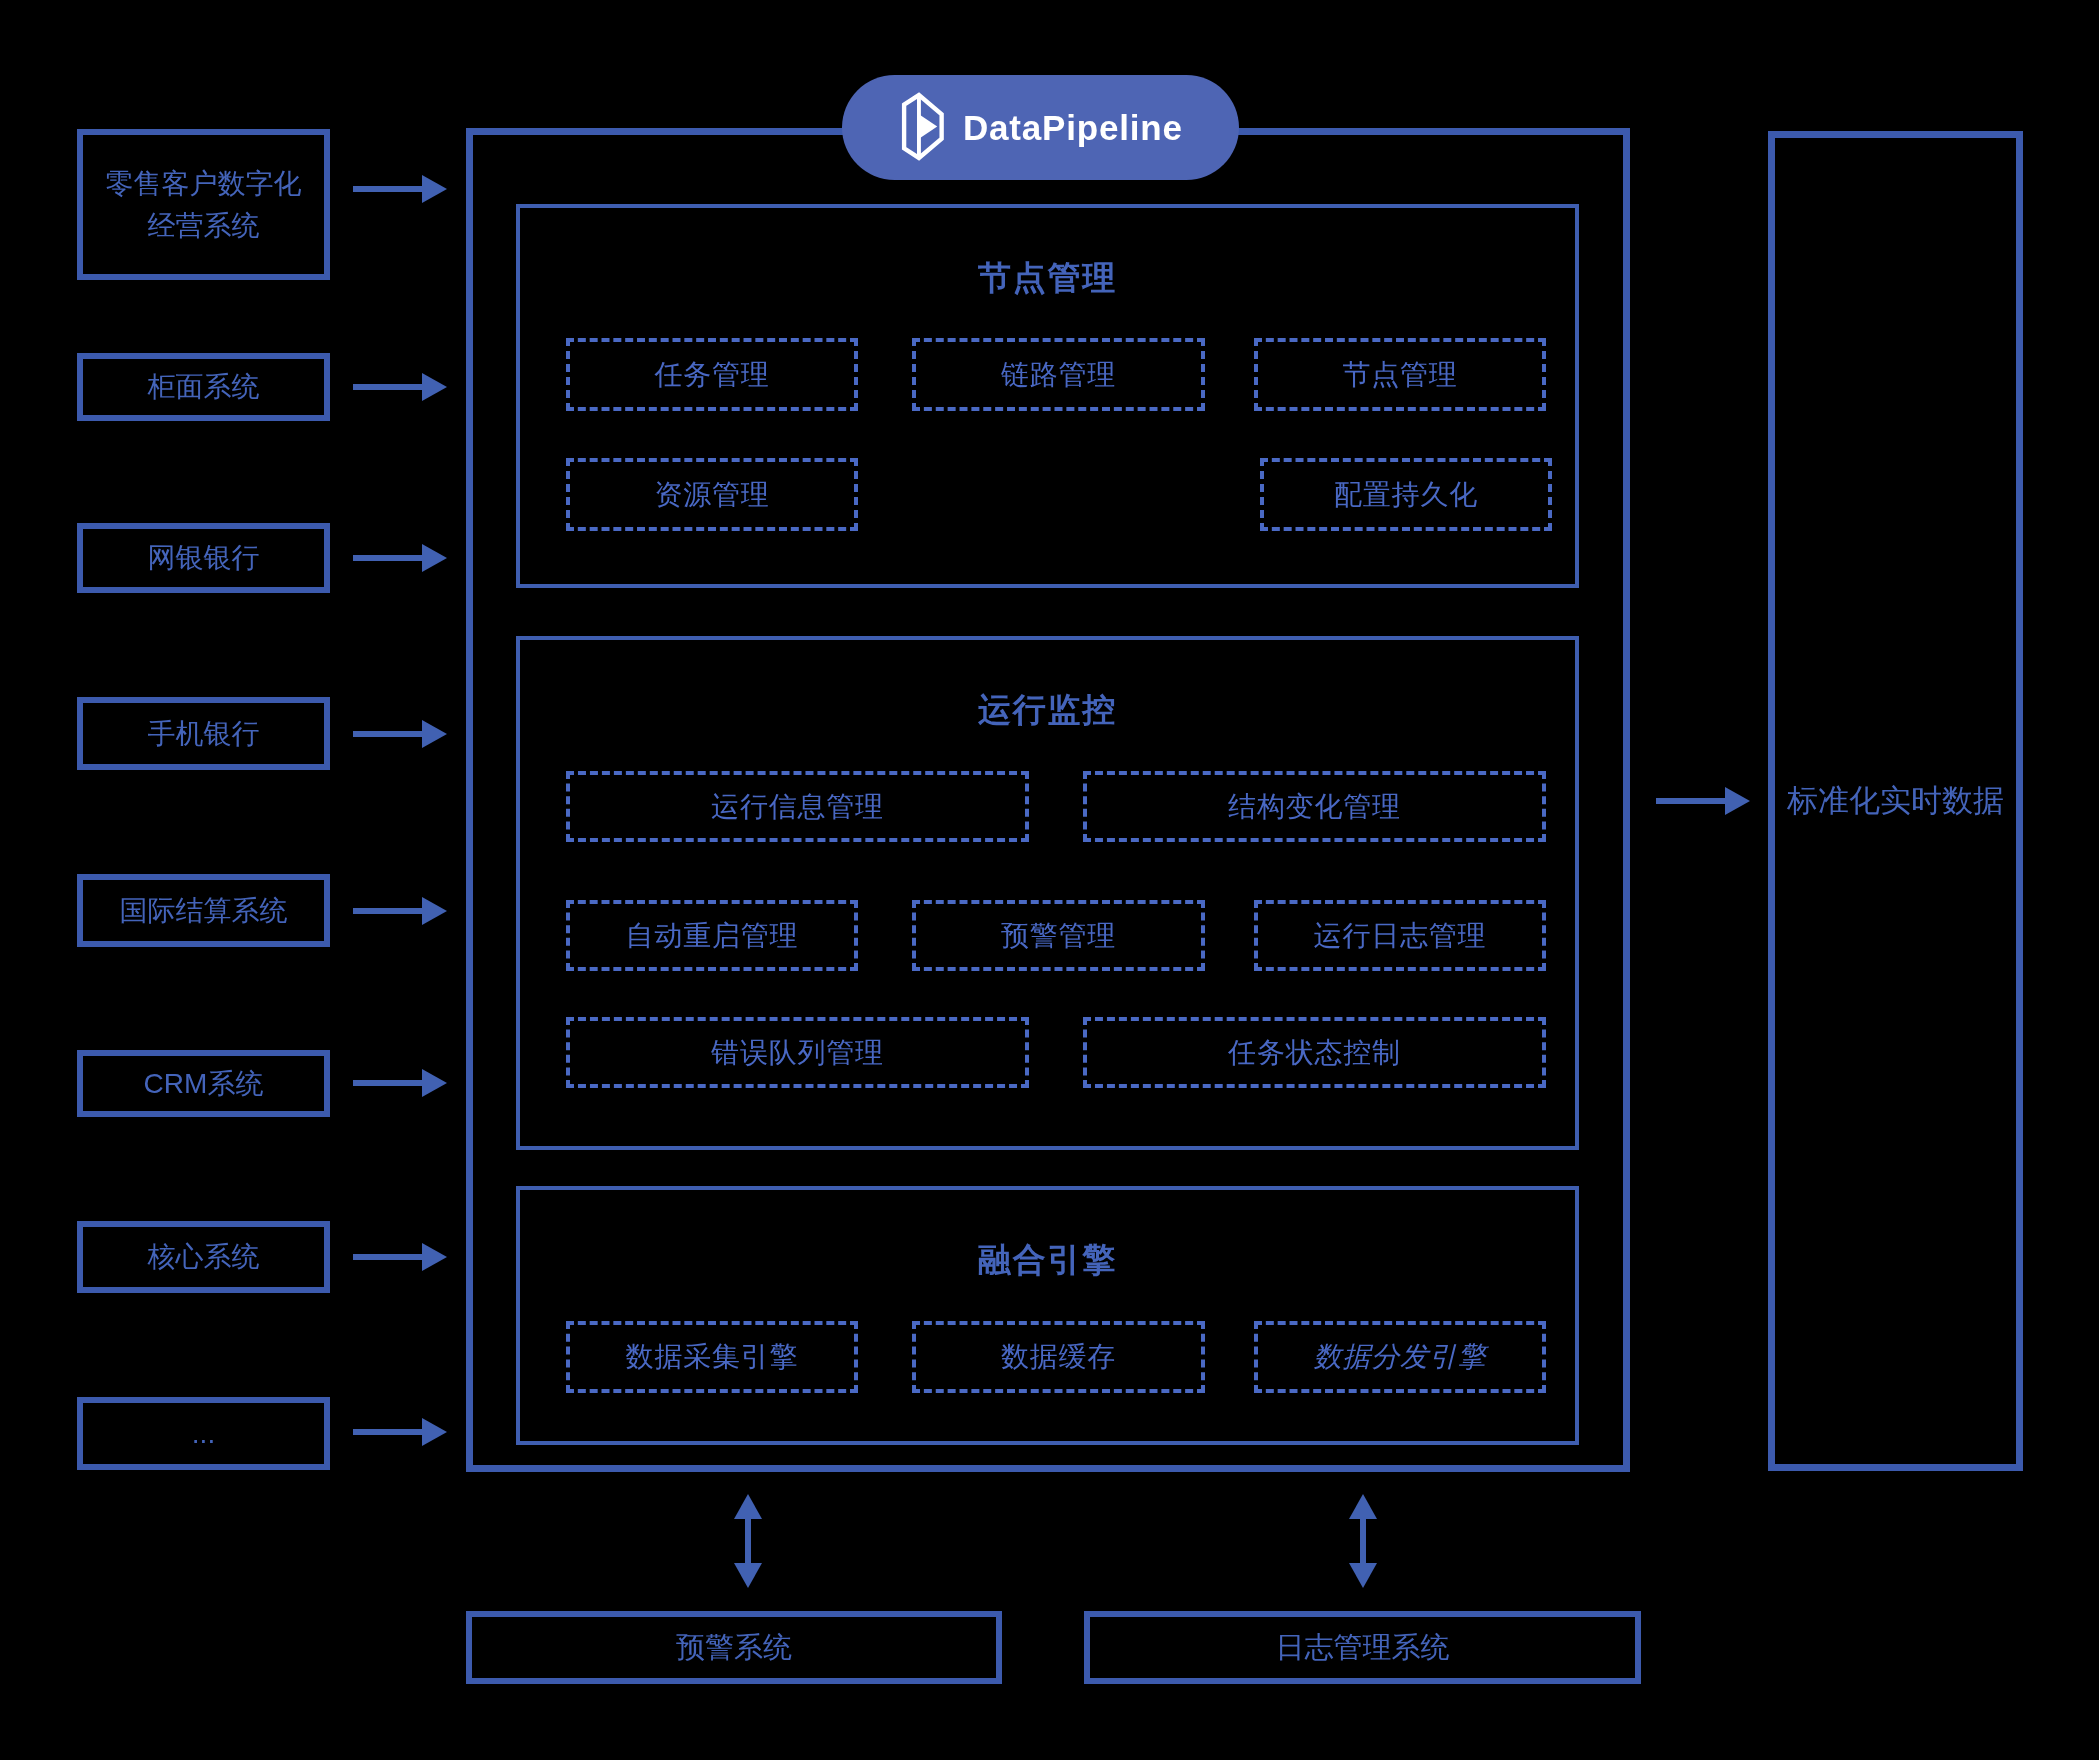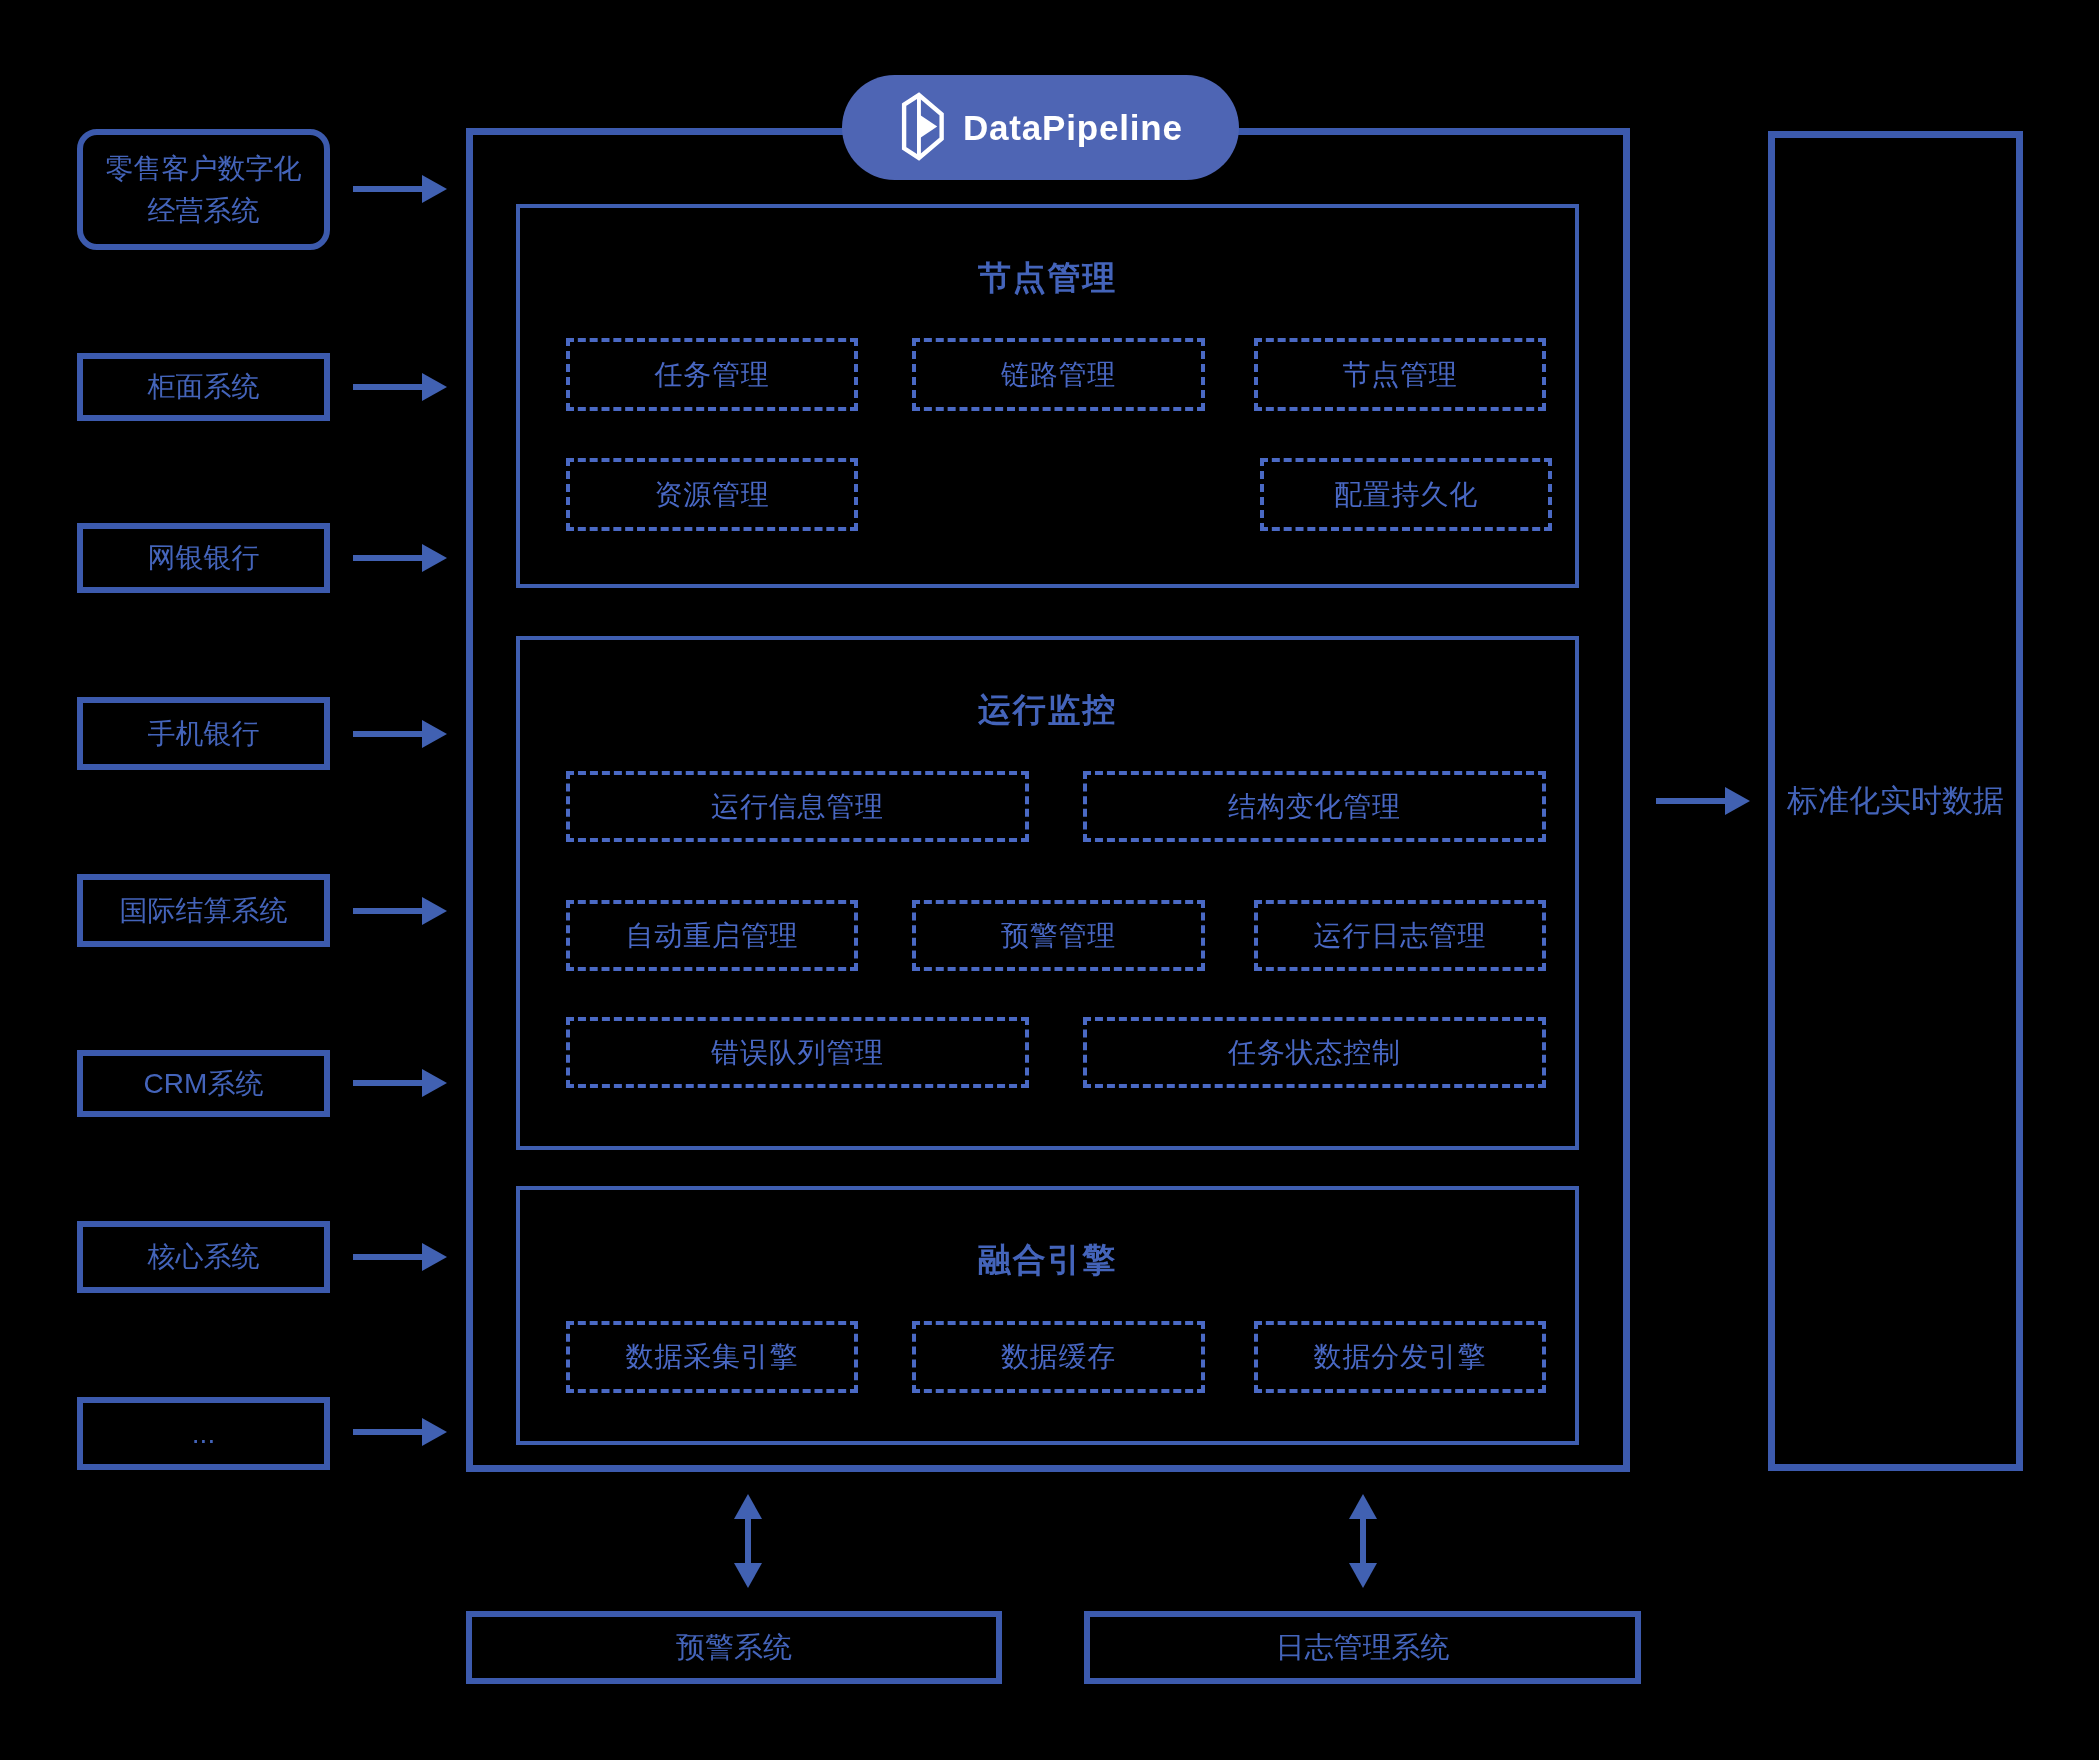--- a/index.html
+++ b/index.html
@@ -65,21 +65,21 @@
   .varrow .head-up{width:0;height:0;border-bottom:25px solid var(--c-arrow);
     border-left:14px solid transparent;border-right:14px solid transparent;}
   .varrow .head-down{width:0;height:0;border-top:25px solid var(--c-arrow);
     border-left:14px solid transparent;border-right:14px solid transparent;}
 </style>
 </head>
 <body>
 
 <div class="canvas">
 
-  <div class="sbox" style="top:129px;height:121px;border-radius:20px;">
+  <div class="sbox" style="top:129px;height:151px;">
     <div>
       <div>零售客户数字化</div>
       <div>经营系统</div>
     </div>
   </div>
   <div class="sbox" style="top:353px;height:68px;font-family:Liberation Serif, serif;">
     <span>柜面系统</span>
   </div>
   <div class="sbox" style="top:523px;height:70px;">
     <span>网银银行</span>
@@ -192,21 +192,21 @@
 
   <div class="section" style="top:1186px;height:259px;">
     <div class="title">融合引擎</div>
   </div>
   <div class="chip" style="left:566px;top:1321px;width:292px;height:72px;">
       <span>数据采集引擎</span>
     </div>
   <div class="chip" style="left:912px;top:1321px;width:293px;height:72px;">
       <span>数据缓存</span>
     </div>
-  <div class="chip" style="left:1254px;top:1321px;width:292px;height:72px;">
+  <div class="chip" style="left:1254px;top:1321px;width:292px;height:72px;font-style:italic;">
       <span>数据分发引擎</span>
     </div>
 
   <div class="harrow" style="left:1656px;top:787px;width:94px;">
       <i class="line"></i>
       <i class="head"></i>
     </div>
 
   <div class="rightbox">
     <span>标准化实时数据</span>

